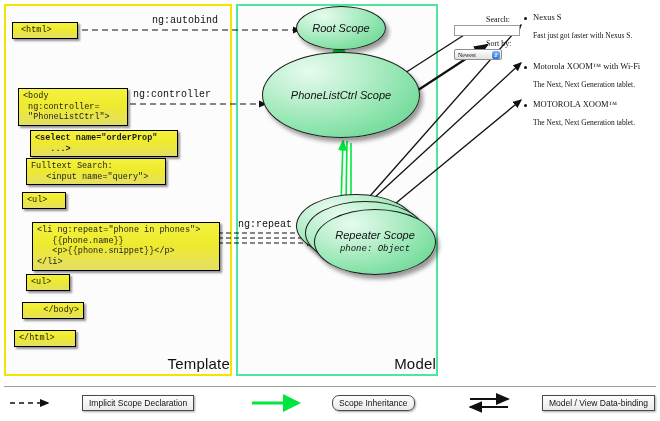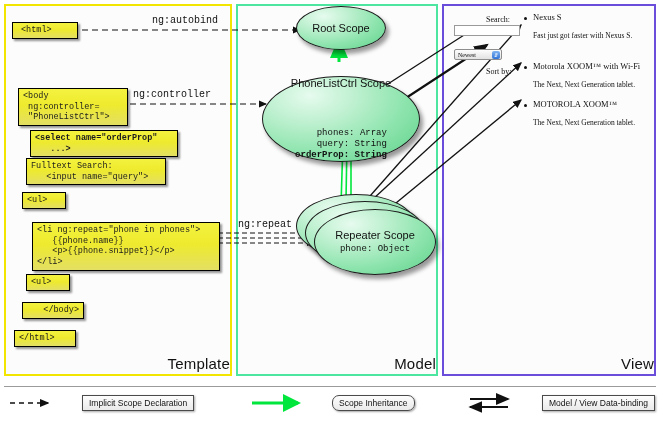--- a/index.html
+++ b/index.html
@@ -21,21 +21,21 @@
         font-family:"Liberation Mono",monospace;font-size:8.5px;line-height:1.25;
         padding:2px 4px;white-space:pre;box-shadow:2px 2px 2px rgba(0,0,0,.42);}
   .ybox.bold{font-weight:bold;}
 
   
   .scope{position:absolute;border-radius:50%;
          background:radial-gradient(ellipse at 30% 22%,#e6fbee 0%,#bdf0cf 30%,#8de4ad 62%,#5dd089 100%);
          border:1.5px solid #1c1c1c;
          box-shadow:3px 4px 4px rgba(0,0,0,.40);
          display:flex;flex-direction:column;align-items:center;justify-content:center;
-         text-align:right;color:#111;}
+         text-align:left;color:#111;font-style:italic;}
   .scope .title{font-size:11px;line-height:1.15;}
   .scope .props{font-family:"Liberation Mono",monospace;font-size:9px;line-height:1.22;margin-top:3px;}
   .scope .props b{font-weight:bold;}
   .ghost{position:absolute;border-radius:50%;
          background:radial-gradient(ellipse at 30% 22%,#e6fbee 0%,#bdf0cf 32%,#8de4ad 66%,#5dd089 100%);
          border:1.5px solid #1c1c1c;box-shadow:3px 4px 4px rgba(0,0,0,.40);}
 
   
   .vlabel{position:absolute;font-family:"Liberation Serif",serif;font-size:8px;color:#111;padding-left:32px;}
   .vinput{position:absolute;background:#fff;border:1px solid #9a9a9a;box-sizing:border-box;}
@@ -67,23 +67,20 @@
 </head>
 <body>
 
 <div id="page">
 
   <div class="col" id="col-template">
     <div class="col-label">Template</div>
   </div>
   <div class="col" id="col-model">
     <div class="col-label">Model</div>
-  </div>
-  <div class="col" id="col-view">
-    <div class="col-label">View</div>
   </div>
 
   <svg class="overlay">
     <defs>
       <marker id="ah" markerWidth="7" markerHeight="7" refX="6" refY="3" orient="auto">
         <path d="M0,0 L7,3 L0,6 z" fill="#111"></path>
       </marker>
       <marker id="ahs" markerWidth="6" markerHeight="6" refX="5.2" refY="2.6" orient="auto">
         <path d="M0,0 L6,2.6 L0,5.2 z" fill="#111"></path>
       </marker>
@@ -137,44 +134,39 @@
 &lt;/li&gt;</div>
   <div class="ybox" style="left:26px;top:274px;width:34px;">&lt;ul&gt;</div>
   <div class="ybox" style="left:22px;top:302px;width:52px;text-align:right;">&lt;/body&gt;</div>
   <div class="ybox" style="left:14px;top:330px;width:52px;">&lt;/html&gt;</div>
 
   <div class="scope" style="left:296px;top:6px;width:88px;height:42px;">
     <div class="title">Root
 Scope</div>
   </div>
 
-  <div class="scope" style="left:262px;top:76px;width:156px;height:84px;gap:35px;">
+  <div class="scope" style="left:262px;top:52px;width:156px;height:84px;gap:35px;">
     <div class="title">PhoneListCtrl
 Scope</div>
-    <div class="props">
-      <div>phones: Array</div>
-      <div>query: String</div>
-      <div><b>orderProp: String</b></div>
-    </div>
   </div>
 
   <div class="ghost" style="left:296px;top:194px;width:118px;height:62px;"></div>
   <div class="ghost" style="left:305px;top:201px;width:118px;height:62px;"></div>
   <div class="scope" style="left:314px;top:209px;width:120px;height:64px;">
     <div class="title">Repeater
 Scope</div>
     <div class="props">
       <div>phone: Object</div>
     </div>
   </div>
 
   <div class="vlabel" style="left:454px;top:15px;">Search:</div>
   <input class="vinput" style="left: 454px; top: 25px; width: 66px; height: 11px; font-size: 7px; padding: 0px 2px;" value="">
 
-  <div class="vlabel" style="left:454px;top:39px;margin-top:28px;">Sort by:</div>
+  <div class="vlabel" style="left:454px;top:39px;">Sort by:</div>
   <div class="vselect" style="left:454px;top:49px;width:48px;">
     <span>Newest</span>
     <span class="arrowbtn">⇵</span>
   </div>
 
   <div class="bullet" style="left:524px;top:17px;"></div>
   <div class="phone-item phone-name" style="left:533px;top:12px;">Nexus S</div>
   <div class="phone-item phone-snip" style="left:533px;top:31px;">Fast just got faster with Nexus S.</div>
 
   <div class="bullet" style="left:524px;top:66px;"></div>

